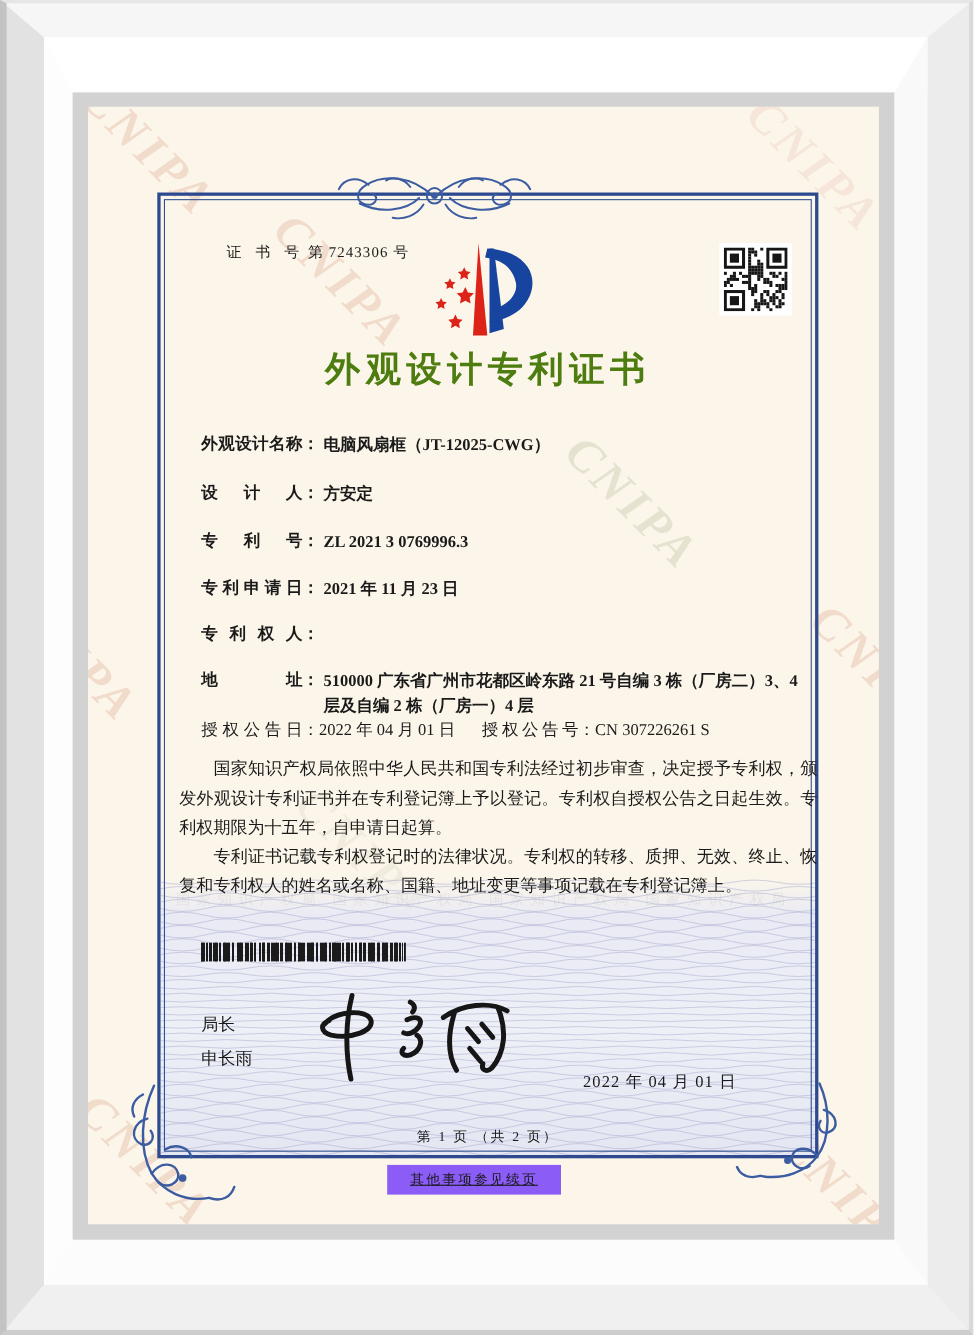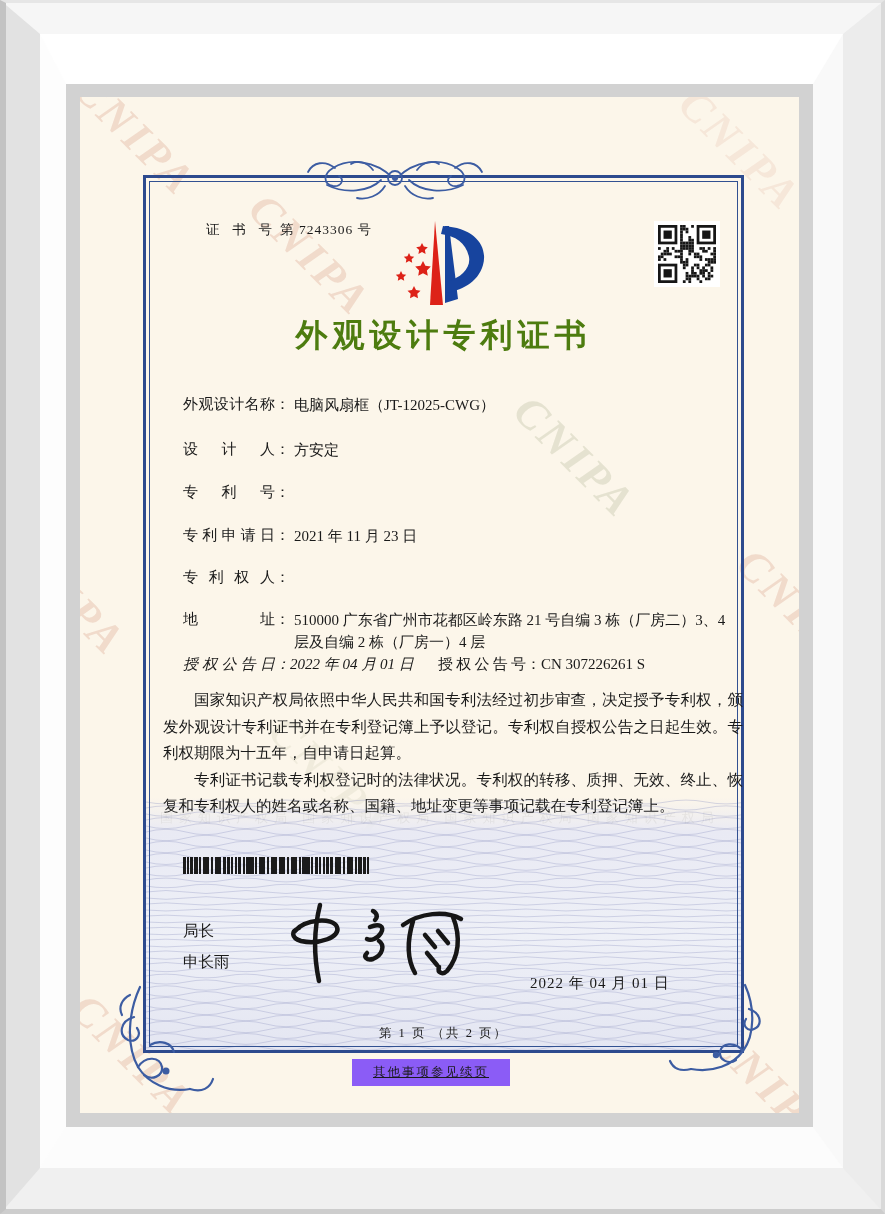--- a/index.html
+++ b/index.html
@@ -30,26 +30,26 @@
   .wm-green{color:rgba(186,189,157,0.34);}
   
   .certno{position:absolute;left:95px;top:124px;font-size:13.5px;display:flex;align-items:baseline;margin-left:31px;}
   .certno .lbl{display:inline-block;width:66px;text-align:justify;text-align-last:justify;}
   .certno .val{margin-left:8px;letter-spacing:1px;}
   .logo{position:absolute;left:300px;top:118px;width:120px;height:100px;}
   .qr{position:absolute;left:574px;top:124px;width:66px;height:66px;background:#fff;padding:4px;box-sizing:border-box;}
   .title{position:absolute;left:63px;top:217px;width:601px;text-align:center;
          font-size:32px;font-weight:bold;letter-spacing:5px;color:#4d7c0f;}
   
-  .row{position:absolute;left:103px;width:550px;font-size:15px;line-height:20px;display:flex;}
+  .row{position:absolute;left:103px;width:550px;font-size:15px;line-height:20px;display:flex;font-weight:bold;}
   .row .lbl{display:inline-block;width:92px;min-width:92px;text-align:justify;text-align-last:justify;}
   .row .sep{margin:0 4px 0 0;}
   .row .val{flex:1;line-height:22px;}
   .grantrow{position:absolute;left:103px;width:550px;font-size:15px;line-height:20px;}
-  .grantrow .pair{display:inline-flex;font-style:italic;}
+  .grantrow .pair{display:inline-flex;}
   .grantrow .lbl{display:inline-block;width:92px;text-align:justify;text-align-last:justify;}
   .grantrow .lbl2{display:inline-block;width:88px;text-align:justify;text-align-last:justify;}
   .grantrow .pair2{position:absolute;left:255px;top:0;display:inline-flex;}
   .body-text{position:absolute;left:83px;top:590px;width:580px;font-size:15.5px;line-height:26.5px;text-align:justify;}
   .body-text p{margin:0;text-indent:2em;}
   
   .guilloche{position:absolute;left:66px;top:700px;width:595px;height:253px;
              background:linear-gradient(180deg,rgba(233,234,244,0) 0%,#e9eaf4 14%,#eef0f7 55%,#e4e6f2 100%);}
   .sec-text{position:absolute;left:80px;top:712px;width:560px;font-size:13px;color:rgba(120,120,110,0.10);
             letter-spacing:6px;white-space:nowrap;filter:blur(0.6px);}
@@ -316,20 +316,21 @@
       <span class="val">电脑风扇框（JT-12025-CWG）</span>
     </div>
     <div class="row" style="top:342px">
       <span class="lbl">设计人</span>
         <span class="sep">：</span>
       <span class="val">方安定</span>
     </div>
     <div class="row" style="top:385px">
       <span class="lbl">专利号</span>
         <span class="sep">：</span>
+      <span class="val">ZL 2021 3 0769996.3</span>
     </div>
     <div class="row" style="top:428px">
       <span class="lbl">专利申请日</span>
         <span class="sep">：</span>
       <span class="val">2021 年 11 月 23 日</span>
     </div>
     <div class="row" style="top:470px">
       <span class="lbl">专利权人</span>
         <span class="sep">：</span>
     </div>

